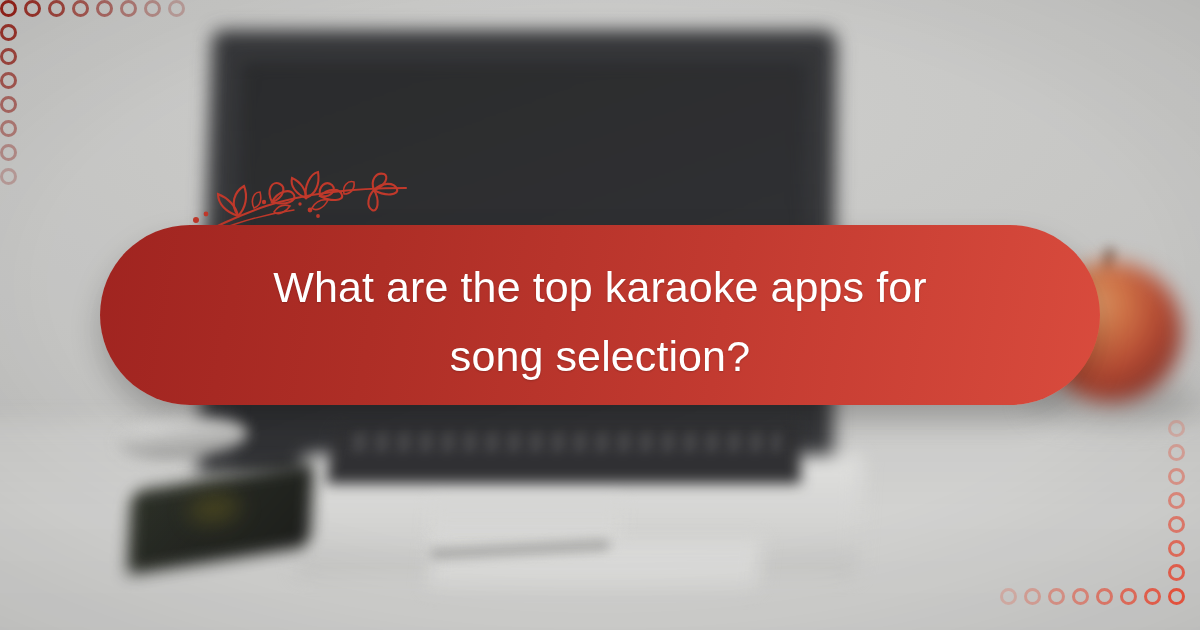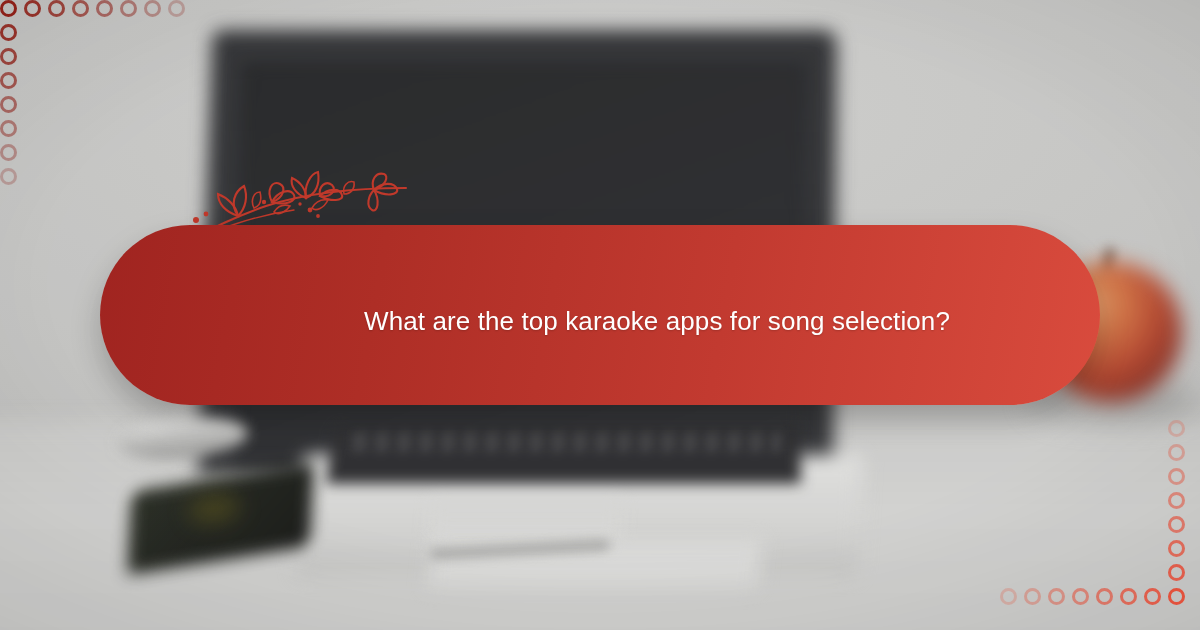--- a/index.html
+++ b/index.html
@@ -243,23 +243,23 @@
     height: 180px;
     border-radius: 90px;
     background: linear-gradient(100deg, #a02420 0%, #ae2e26 28%, #c23a30 62%, #d94b3d 100%);
     box-shadow: 0 14px 30px rgba(0,0,0,0.22);
     display: flex;
     align-items: center;
     justify-content: center;
   }
   .pill-text {
     width: 700px;
-    text-align: right;
+    text-align: center;
     color: #ffffff;
-    font-size: 26px;
+    font-size: 43px;
     line-height: 1.6;
     font-weight: 400;
     letter-spacing: 0.1px;
     text-shadow: 0 1px 2px rgba(0,0,0,0.18);
     margin-top: 13px;
   }
 </style>
 </head>
 <body>
 

